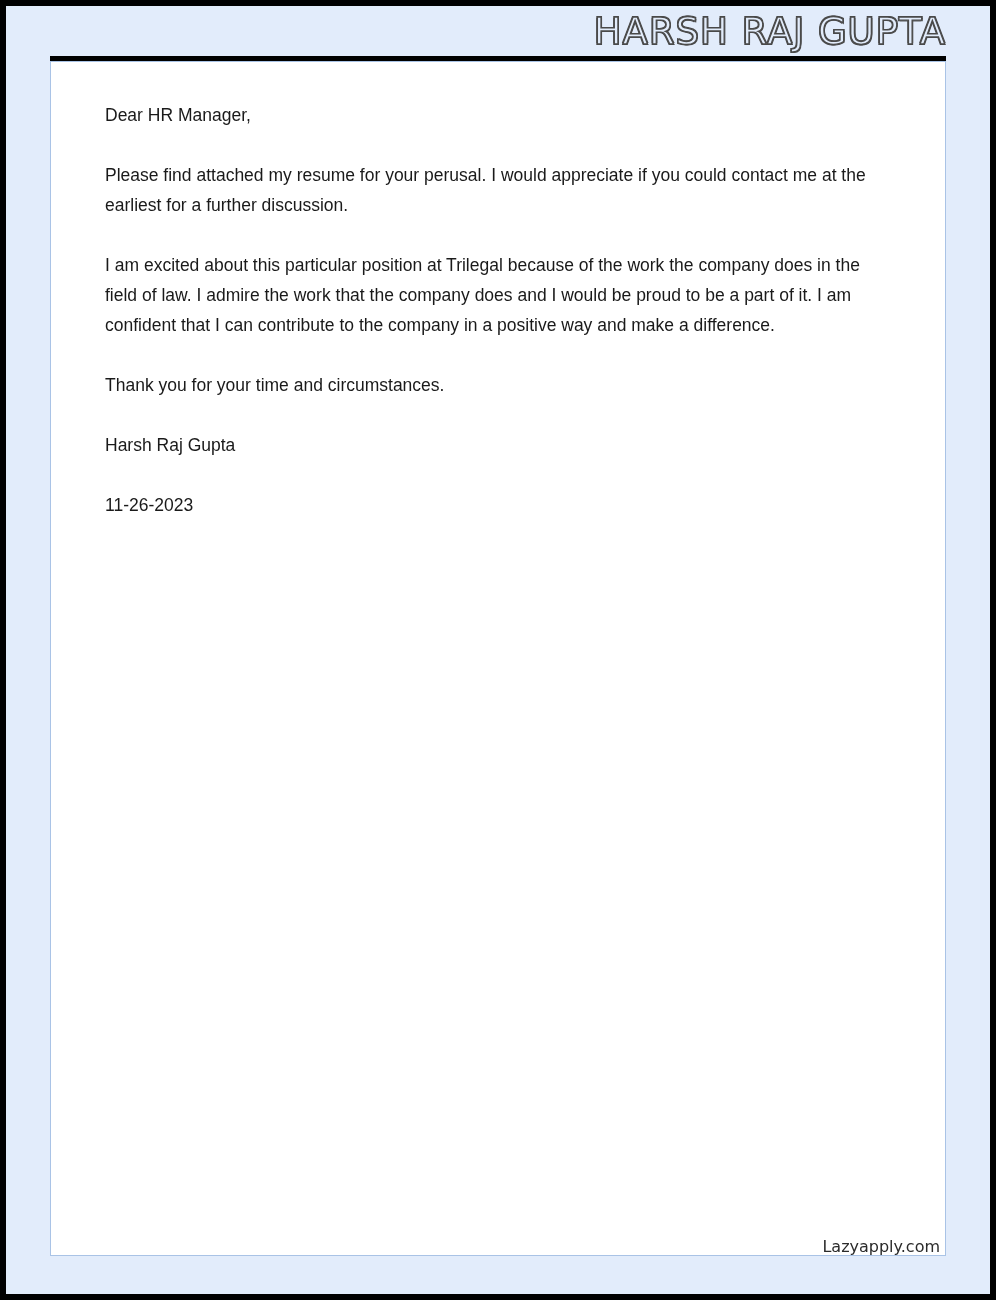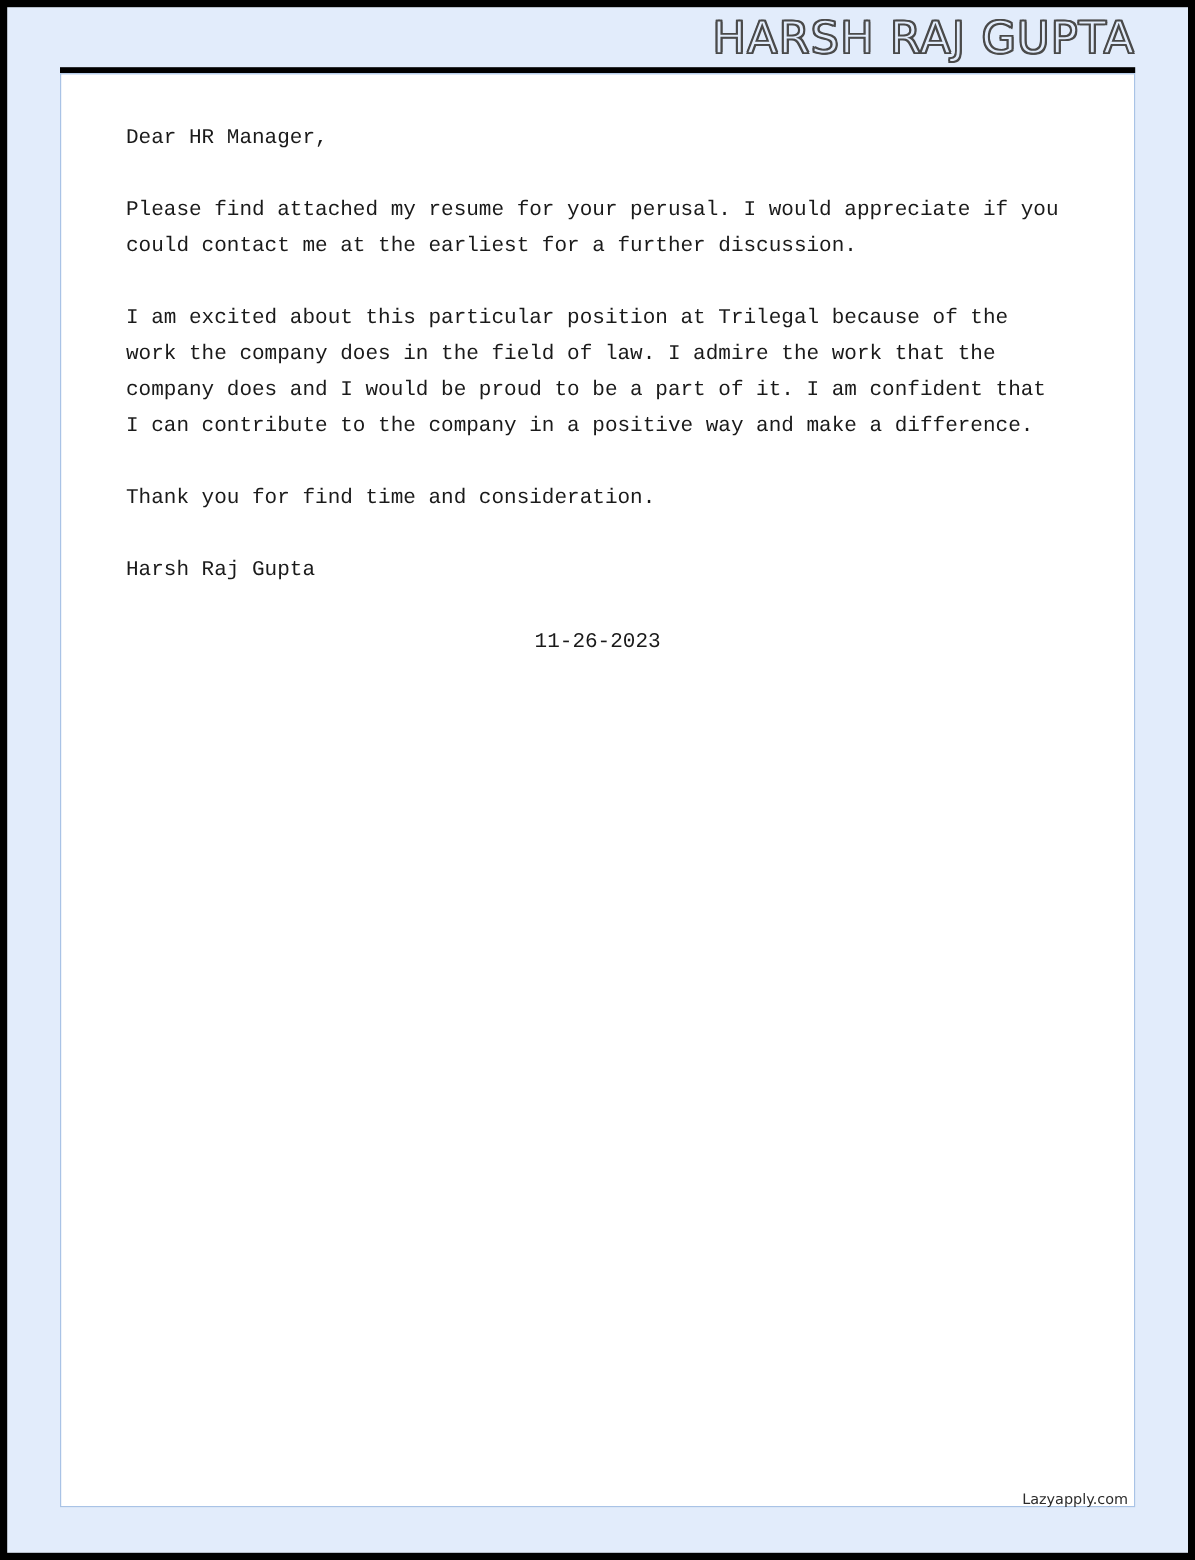--- a/index.html
+++ b/index.html
@@ -65,35 +65,34 @@
     background: #ffffff;
     border: 1px solid #a9c3e6;
     box-sizing: border-box;
     padding: 38px 54px 10px 54px;
   }
   .body-text p {
     margin: 0 0 30px 0;
     font-size: 17.5px;
     line-height: 30px;
     color: #1a1a1a;
-    font-family: Liberation Mono, monospace;
+    font-family: Liberation Sans, sans-serif;
   }
   .date {
     margin: 0;
     font-size: 17.5px;
     line-height: 30px;
     color: #3a8fe0;
     font-family: "DejaVu Sans", sans-serif;
-    text-align: center;
   }
   .footer {
     position: absolute;
     right: 50px;
     bottom: 38px;
-    font-size: 12px;
+    font-size: 16px;
     color: #2b2b2b;
     font-family: "DejaVu Sans", sans-serif;
     text-align: center;
   }
 </style>
 </head>
 <body>
 
 <div class="page">
 
@@ -101,21 +100,21 @@
     <div class="header-name">HARSH RAJ GUPTA</div>
   </div>
 
   <div class="rule"></div>
 
   <div class="letter">
     <div class="body-text">
       <p>Dear HR Manager,</p>
       <p>Please find attached my resume for your perusal. I would appreciate if you could contact me at the earliest for a further discussion.</p>
       <p>I am excited about this particular position at Trilegal because of the work the company does in the field of law. I admire the work that the company does and I would be proud to be a part of it. I am confident that I can contribute to the company in a positive way and make a difference.</p>
-      <p>Thank you for find time and consideration.</p>
+      <p>Thank you for your time and circumstances.</p>
       <p>Harsh Raj Gupta</p>
       <p class="date">11-26-2023</p>
     </div>
   </div>
 
   <div class="footer">Lazyapply.com</div>
 
 </div>
 
 </body></html>

